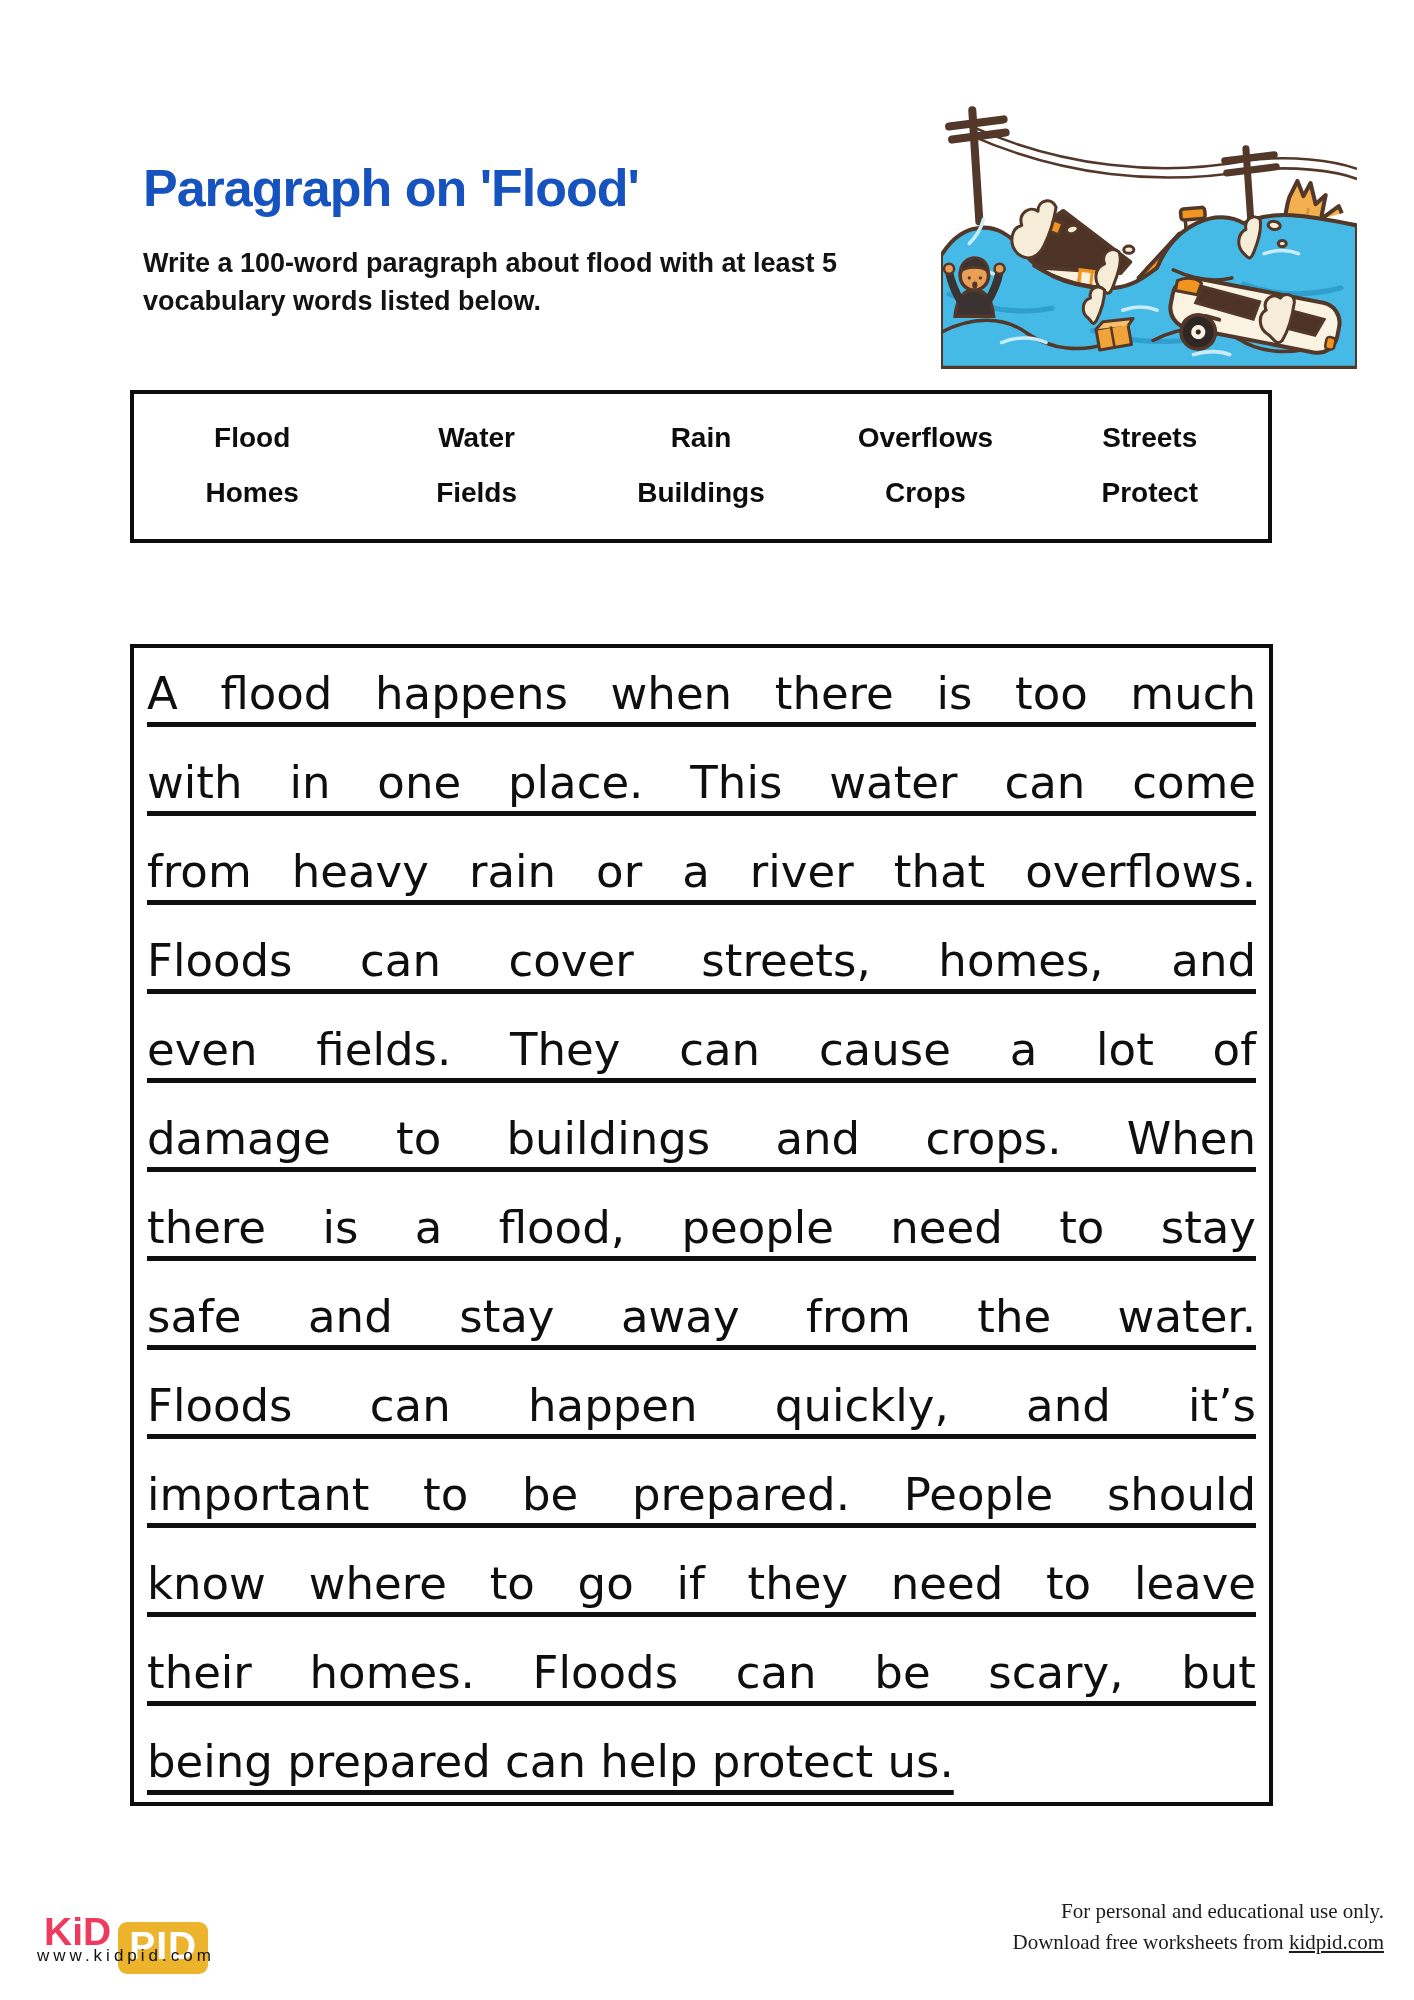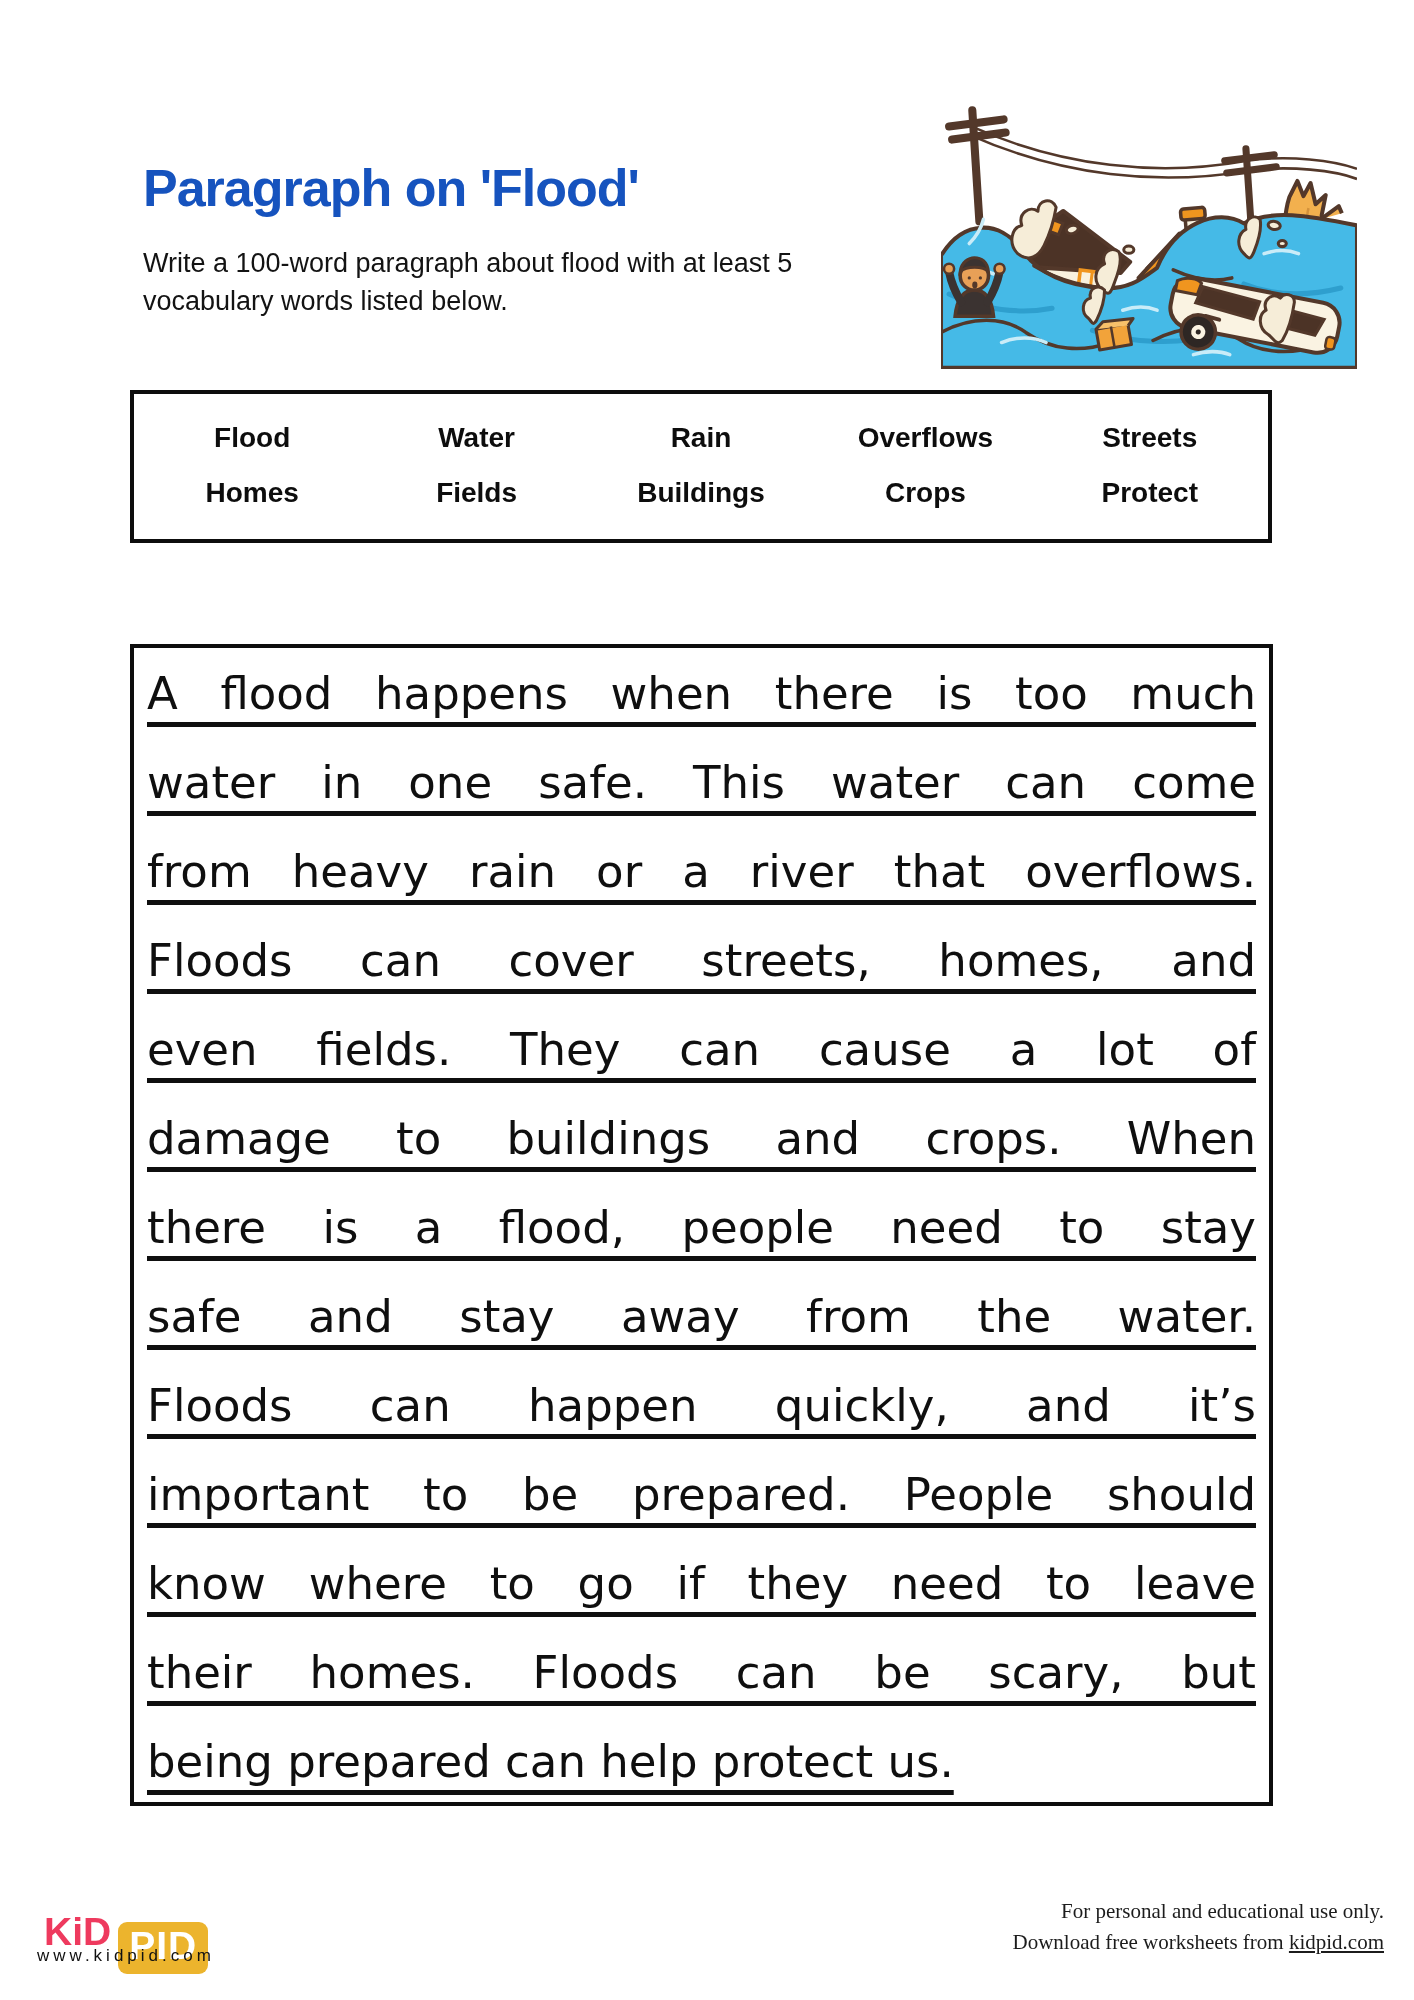--- a/index.html
+++ b/index.html
@@ -2,21 +2,21 @@
 <html><head>
 <meta charset="utf-8">
 <style>
   html,body{margin:0;padding:0;background:#ffffff;}
   .page{position:relative;width:1414px;height:2000px;background:#ffffff;overflow:hidden;
         font-family:"Liberation Sans",sans-serif;}
 
   
   .title{position:absolute;left:143px;top:158px;font-size:52px;font-weight:800;
          letter-spacing:-1px;color:#1653be;white-space:nowrap;}
-  .subtitle{position:absolute;left:143px;top:244px;color:#131313;font-weight:400;
+  .subtitle{position:absolute;left:143px;top:244px;color:#131313;font-weight:700;
             font-size:27px;line-height:38px;}
   .subtitle div{white-space:nowrap;}
 
   
   .illustration{position:absolute;left:941px;top:101px;width:416px;height:268px;}
 
   
   .vocab-box{position:absolute;left:130px;top:390px;width:1142px;height:153px;
              border:4px solid #0d0d0d;box-sizing:border-box;
              display:grid;grid-template-columns:repeat(5,1fr);grid-template-rows:1fr 1fr;
@@ -193,21 +193,21 @@
     <span class="vocab-word">Streets</span>
     <span class="vocab-word">Homes</span>
     <span class="vocab-word">Fields</span>
     <span class="vocab-word">Buildings</span>
     <span class="vocab-word">Crops</span>
     <span class="vocab-word">Protect</span>
   </div>
 
   <div class="essay-box">
     <div class="essay-line">A flood happens when there is too much</div>
-    <div class="essay-line">water in one safe. This water can come</div>
+    <div class="essay-line">with in one place. This water can come</div>
     <div class="essay-line">from heavy rain or a river that overflows.</div>
     <div class="essay-line">Floods can cover streets, homes, and</div>
     <div class="essay-line">even fields. They can cause a lot of</div>
     <div class="essay-line">damage to buildings and crops. When</div>
     <div class="essay-line">there is a flood, people need to stay</div>
     <div class="essay-line">safe and stay away from the water.</div>
     <div class="essay-line">Floods can happen quickly, and it’s</div>
     <div class="essay-line">important to be prepared. People should</div>
     <div class="essay-line">know where to go if they need to leave</div>
     <div class="essay-line">their homes. Floods can be scary, but</div>

